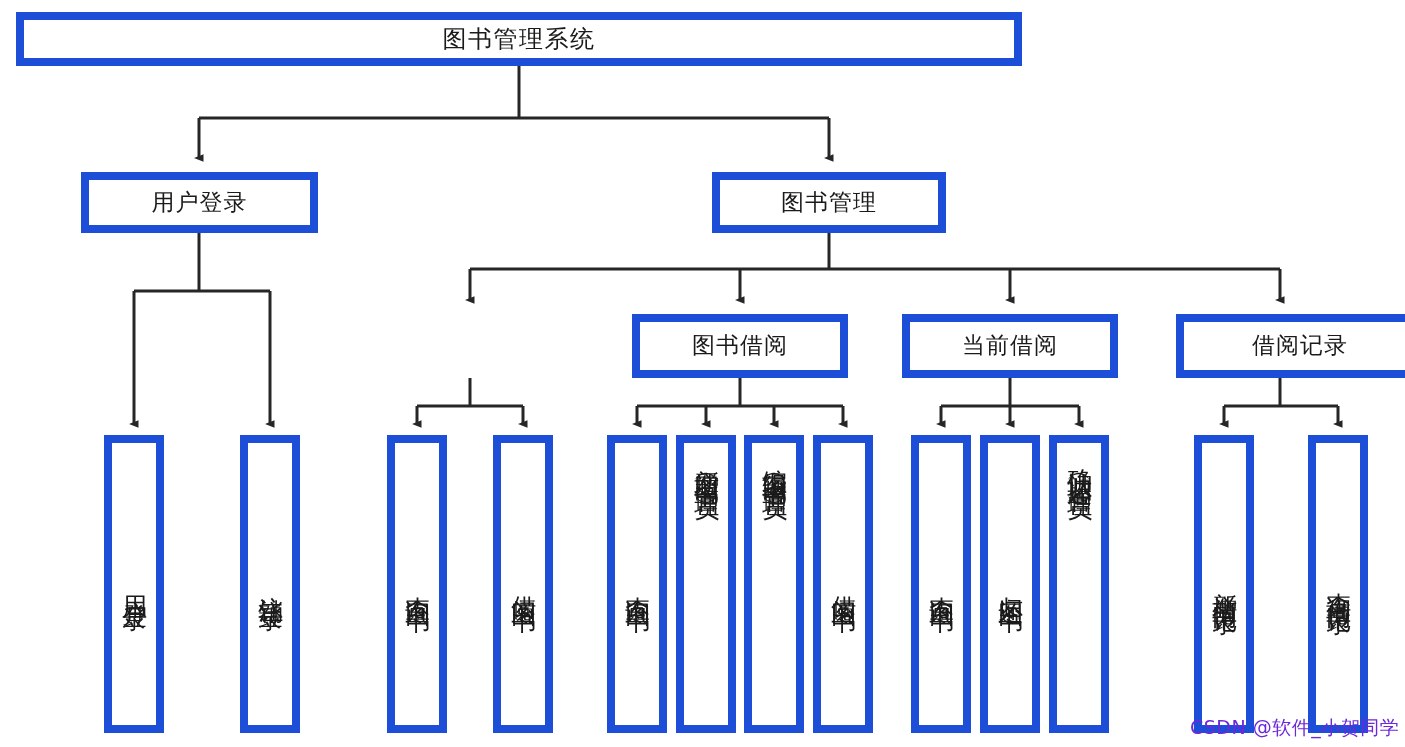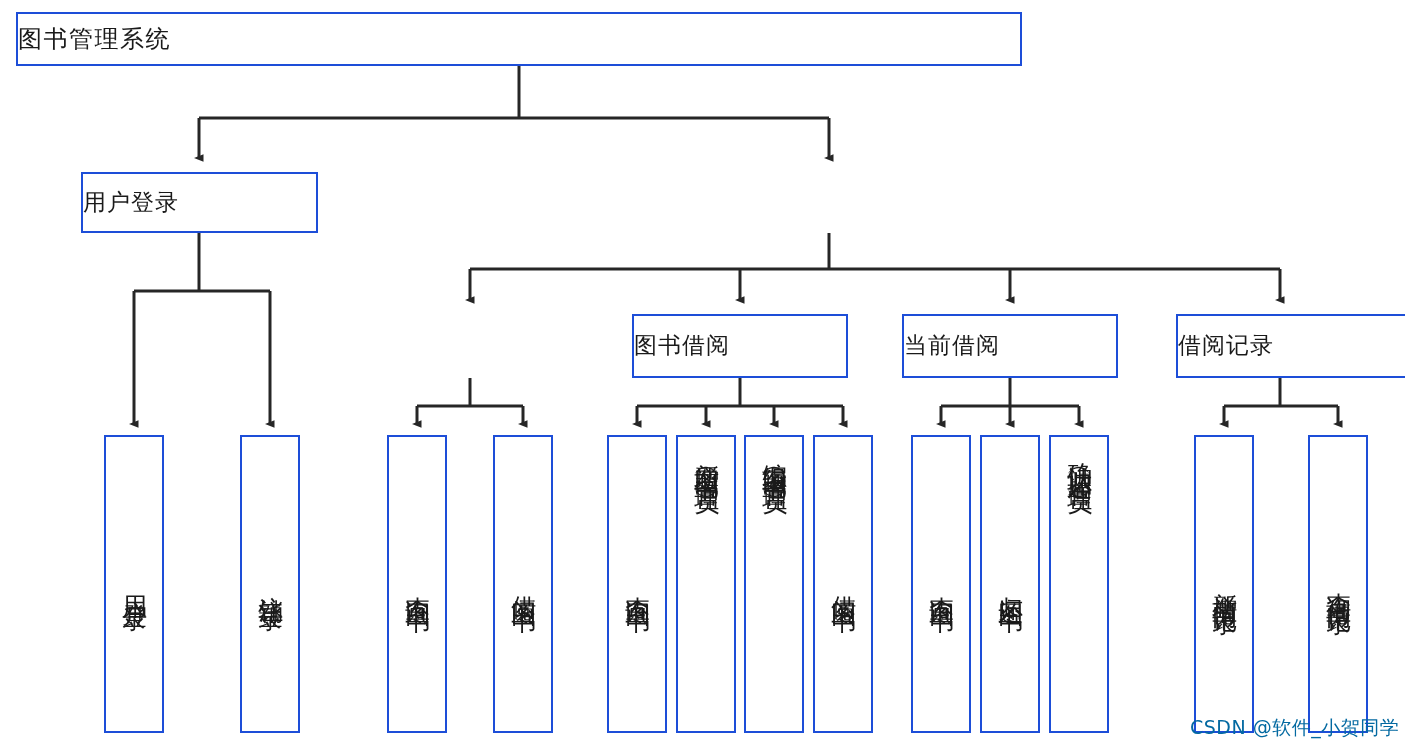--- a/index.html
+++ b/index.html
@@ -22,24 +22,25 @@
     position: absolute;
     left: 0;
     top: 0;
     width: 1405px;
     height: 747px;
     pointer-events: none;
   }
   .node {
     position: absolute;
     box-sizing: border-box;
-    border: 2px solid #1d4ed8;
+    border: 8px solid #1d4ed8;
     background: #ffffff;
     display: flex;
     align-items: center;
+    justify-content: center;
     color: #1a1a1a;
   }
   .node .label {
     display: block;
     text-align: center;
     line-height: 1.18;
     white-space: nowrap;
   }
   
   .node.horizontal .label {
@@ -63,21 +64,21 @@
     letter-spacing: 4px;
     white-space: nowrap;
     margin: 0 auto;
   }
   .node.vertical.centered {
     align-items: center;
     padding-top: 0;
   }
   .watermark {
     position: absolute;
-    color: #0369a1;
+    color: #6d28d9;
     font-size: 19px;
     letter-spacing: 0.5px;
     white-space: nowrap;
     user-select: none;
   }
 </style>
 </head>
 <body>
 
 <div id="diagram-root">
@@ -132,20 +133,23 @@
     </g>
   </svg>
 
   <div class="node root horizontal" style="left:16px; top:12px; width:1006px; height:54px;">
     <span class="label">图书管理系统</span>
   </div>
 
   <div class="node horizontal" style="left:81px; top:172px; width:237px; height:61px;">
     <span class="label">用户登录</span>
   </div>
+  <div class="node horizontal" style="left:712px; top:172px; width:234px; height:61px;">
+    <span class="label">图书管理</span>
+  </div>
 
   <div class="node horizontal" style="left:902px; top:314px; width:216px; height:64px;">
     <span class="label">当前借阅</span>
   </div>
   <div class="node horizontal" style="left:632px; top:314px; width:216px; height:64px;">
     <span class="label">图书借阅</span>
   </div>
   <div class="node horizontal" style="left:1176px; top:314px; width:248px; height:64px;">
     <span class="label">借阅记录</span>
   </div>

